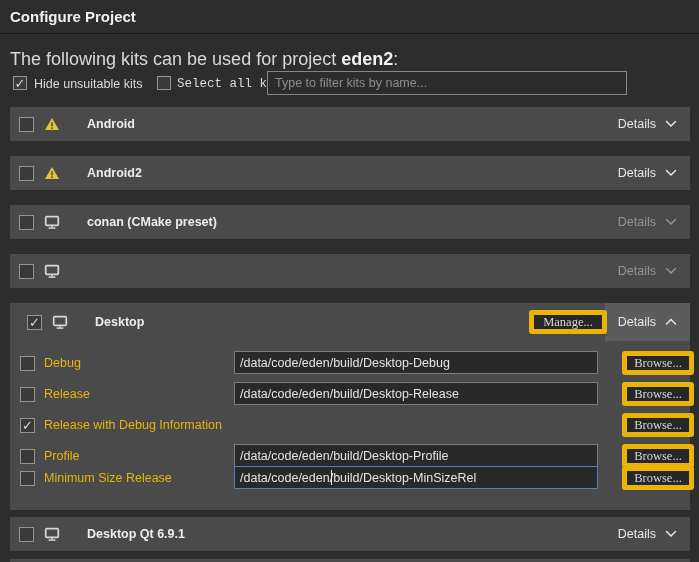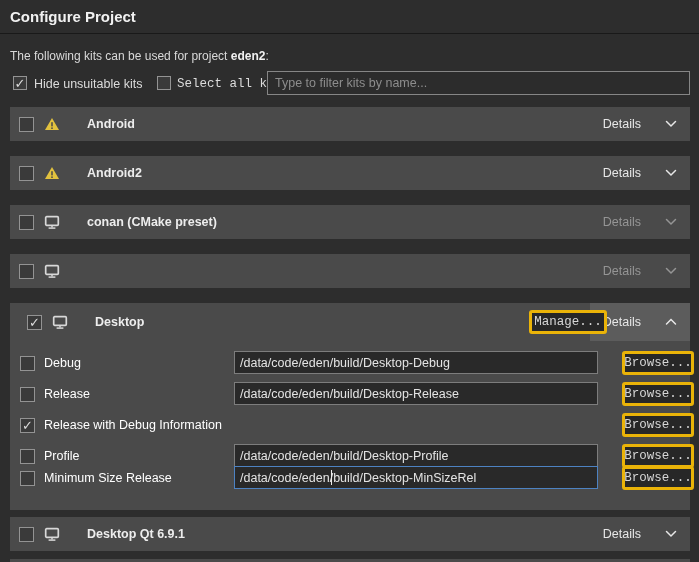--- a/index.html
+++ b/index.html
@@ -3,62 +3,62 @@
 <meta charset="utf-8">
 <style>
   * { margin:0; padding:0; box-sizing:border-box; }
   html,body { background:#2d2d2d; }
   body { font-family:"Liberation Sans","DejaVu Sans",sans-serif; }
   .screen { position:relative; width:699px; height:562px; background:#2d2d2d; overflow:hidden; }
 
   .page-title { position:absolute; left:10px; top:8px; font-size:15px; font-weight:700; color:#f1f1f1; }
   .title-sep { position:absolute; left:0; top:33px; width:699px; height:1px; background:#191919; }
 
-  .subtitle { position:absolute; left:10px; top:49px; font-size:12px; color:#d9d9d9; }
+  .subtitle { position:absolute; left:10px; top:49px; font-size:18px; color:#d9d9d9; }
   .subtitle .proj { font-weight:700; color:#f0f0f0; }
 
   .checkbox { width:15px; height:15px; flex:0 0 15px; border:1px solid #939393; background:#3a3a3a;
               display:inline-flex; align-items:center; justify-content:center;
               color:#dcdcdc; font-size:13px; line-height:1; cursor:pointer; }
   .checkbox.small { width:14px; height:14px; flex:0 0 14px; }
   .checkbox.checked::before { content:"\2713"; }
 
   .filter-row-label { font-size:12.5px; color:#dcdcdc; }
   .cb-hide   { position:absolute; left:13px;  top:76px; }
   .lbl-hide  { position:absolute; left:34px;  top:77px; }
   .cb-selall { position:absolute; left:157px; top:76px; }
   .lbl-selall{ position:absolute; left:177px; top:77px;font-family:Liberation Mono, monospace; }
 
-  .filter-input { position:absolute; left:267px; top:71px; width:423px; height:24px;
+  .filter-input { position:absolute; left:267px; top:71px; width:360px; height:24px;
                   background:#2c2c2c; border:1px solid #868686; color:#c9c9c9;
                   font-size:12.5px; padding:10px 7px; font-family:inherit; outline:none; }
   .filter-input::placeholder { color:#8d8d8d; }
 
   .kit-row { position:absolute; left:10px; width:680px; height:34px; background:#4a4a4a;
              display:flex; align-items:center; padding-left:9px; }
   .kit-icon { margin-left:10px; display:inline-flex; }
   .kit-name { margin-left:27px; font-size:12.5px; font-weight:700; color:#ededed; }
 
-  .details-btn { margin-left:auto; height:100%; display:flex; align-items:center; gap:24px;
+  .details-btn { margin-left:auto; height:100%; display:flex; align-items:center; gap:9px;
                  padding:0 13px; font-size:12.5px; color:#e7e7e7; cursor:pointer; }
   .details-btn.disabled { color:#959595; }
   .details-btn svg { display:block; }
 
   .kit-card { position:absolute; left:10px; top:303px; width:680px; height:207px; background:#4a4a4a; }
   .card-header { position:relative; height:38px; display:flex; align-items:center; padding-left:17px; }
   .details-btn.expanded { background:#5c5c5c; }
 
-  .btn { background:#272727; border:3px solid #eab308; border-radius:3px; color:#d6d6d6;
-         font-size:12.5px; font-family:Liberation Mono, monospace; display:inline-flex; align-items:center;
+  .btn { background:#272727; border:5px solid #eab308; border-radius:3px; color:#d6d6d6;
+         font-size:12.5px; font-family:Liberation Serif, serif; display:inline-flex; align-items:center;
          justify-content:center; cursor:pointer; }
   .manage-btn { position:absolute; right:83px; top:7px; width:78px; height:24px; }
 
   .config-row { position:absolute; left:0; width:100%; height:24px; display:flex; align-items:center; }
   .config-row .checkbox { margin-left:10px; }
-  .config-label { margin-left:9px; font-size:12.5px; color:#ffffff; }
+  .config-label { margin-left:9px; font-size:12.5px; color:#eab308; }
   .path-wrap { position:absolute; left:224px; top:0; width:364px; height:23px; }
   .path-input { width:100%; height:100%; background:#292929; border:1px solid #7d7d7d;
                 color:#e4e4e4; font-size:12.5px; padding:0 5px; font-family:inherit; outline:none; }
   .path-input.focused { border:1px solid #4d82c2; }
   .caret { position:absolute; left:97px; top:4px; width:1px; height:15px; background:#ececec; }
   .browse-btn { position:absolute; left:596px; top:0; width:72px; height:24px;margin-left:16px; }
 
   .partial-row { position:absolute; left:10px; top:559px; width:680px; height:3px; background:#4a4a4a; }
 </style>
 </head>

